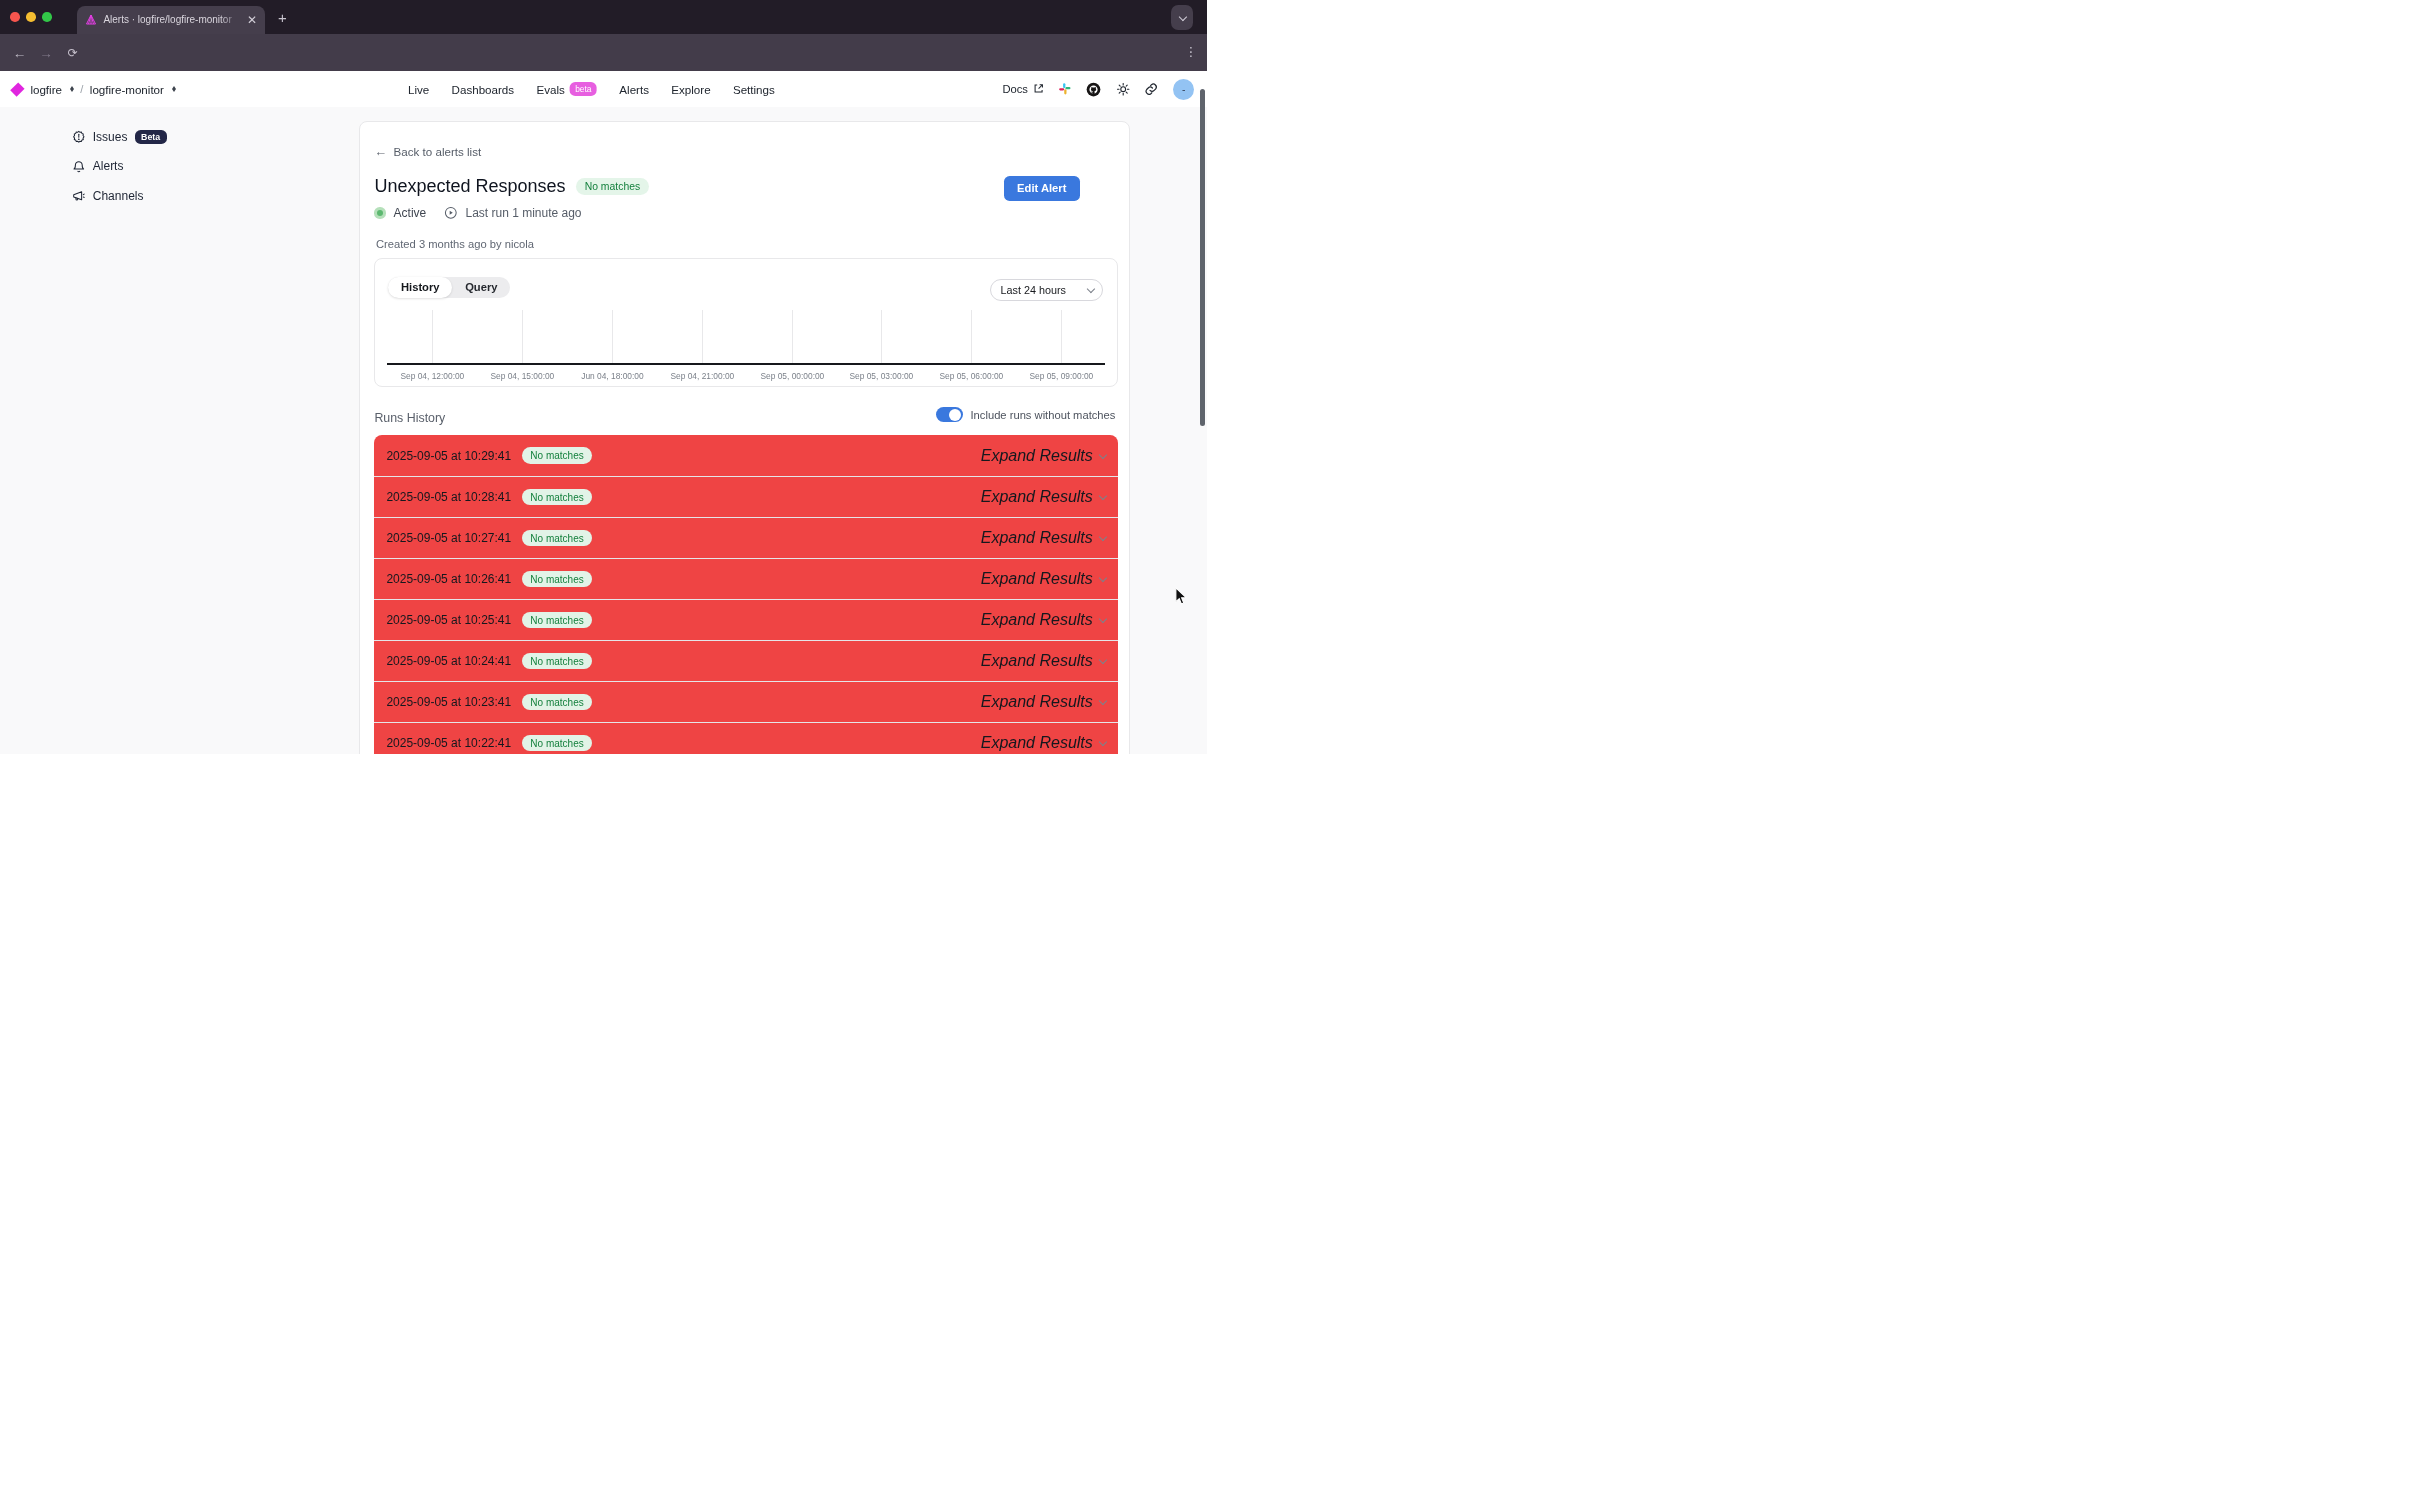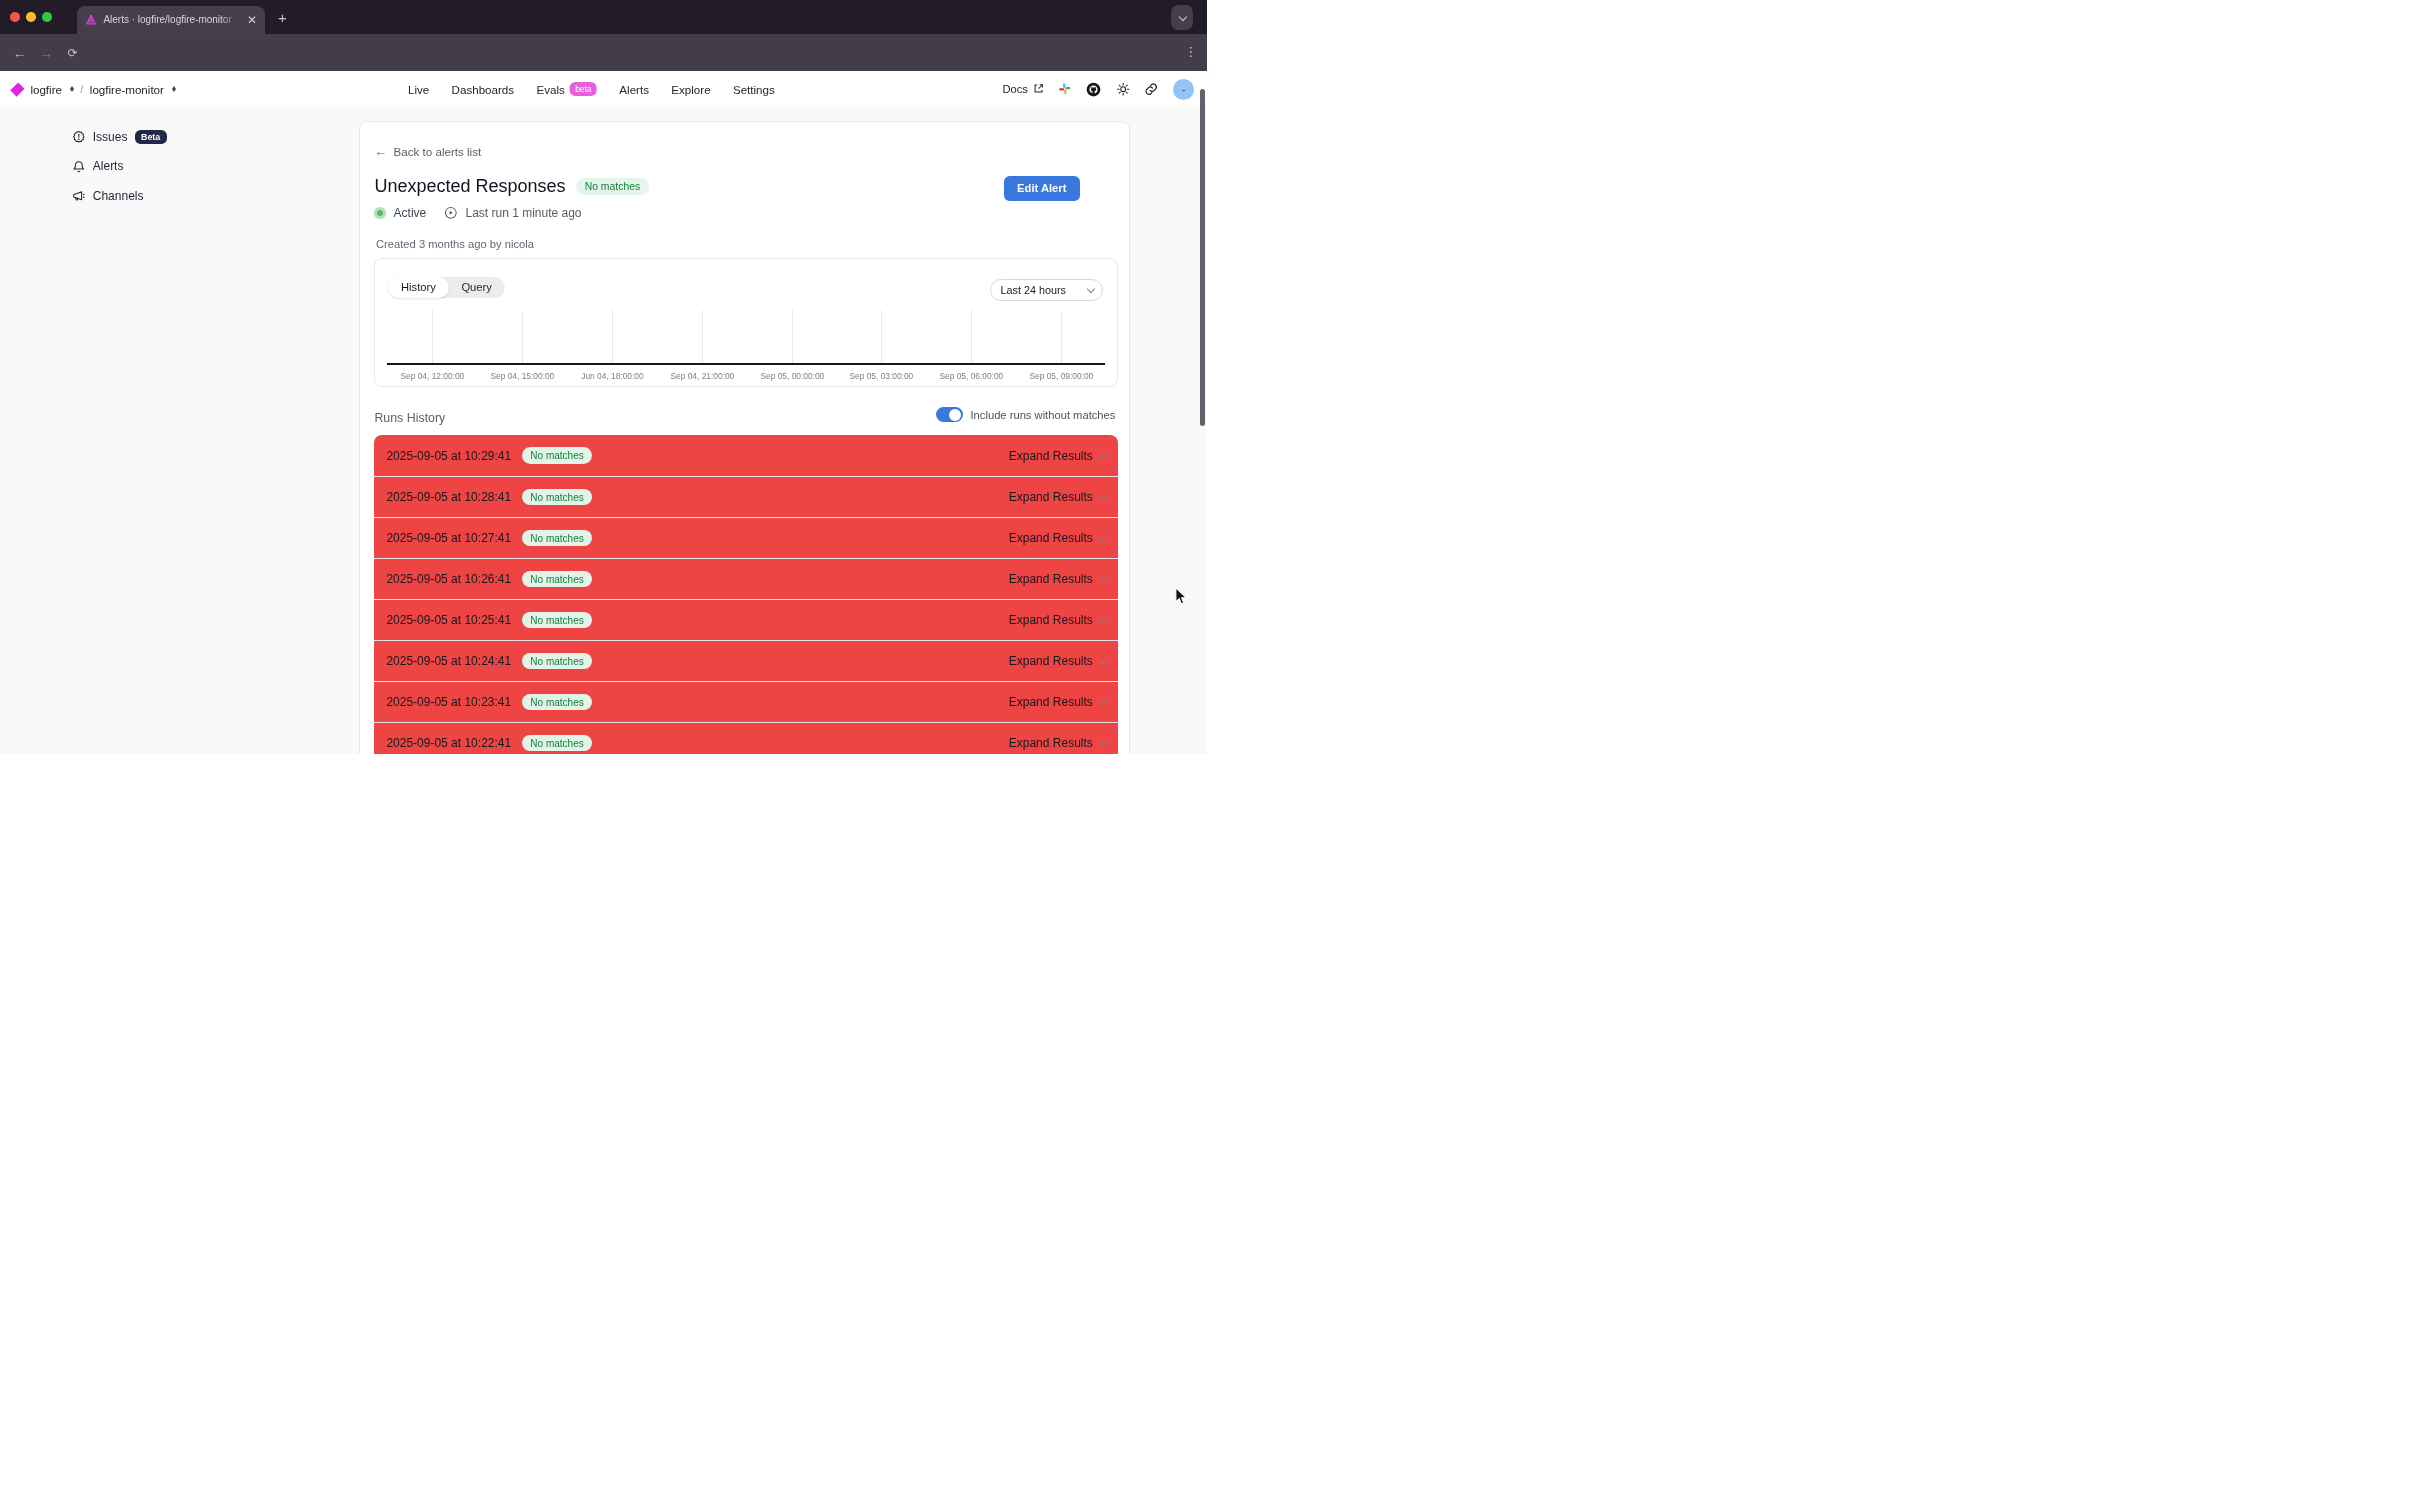--- a/index.html
+++ b/index.html
@@ -74,21 +74,21 @@
   .active-label { font-size:12px; color:#3f4550; margin-right:9.6px; }
   .lastrun { font-size:12px; color:#565d68; }
   .created { position:absolute; left:16px; top:116px; font-size:11.2px; color:#606773; }
   .edit-btn { position:absolute; right:49px; top:54px; background:#3a78de; color:#fff; font-size:11.2px;
     font-weight:600; padding:6.4px 13.6px; border-radius:5.6px; border:none; }
 
   .chart-card { position:absolute; left:13.6px; top:136px; width:744px; height:129px;
     border:0.8px solid #e8e8ea; border-radius:8px; background:#fff; }
   .segmented { position:absolute; left:13.6px; top:17.6px; background:#ececee; border-radius:12.8px;
     display:flex; align-items:center; }
-  .seg { font-size:11.2px; padding:4.8px 12.8px; border-radius:12.8px; color:#25282e; font-weight:400; }
+  .seg { font-size:11.2px; padding:4.8px 12.8px; border-radius:12.8px; color:#25282e; font-weight:700; }
   .seg.active { background:#fff; color:#15181d; box-shadow:0 0.8px 2.4px rgba(0,0,0,.14); }
   .range-select { position:absolute; right:13.6px; top:20px; width:113px; height:22.3px; border:0.8px solid #d8d8dd;
     border-radius:11.2px; background:#fff; display:flex; align-items:center; justify-content:space-between; padding:0 9.6px; }
   .range-label { font-size:10.8px; color:#17191d; }
   .chev-dn { display:inline-block; width:5.6px; height:5.6px; border-right:1.3px solid #7d828b;
     border-bottom:1.3px solid #7d828b; transform:rotate(45deg) translateY(-1.6px); }
   .plot { position:absolute; left:12.8px; top:51px; width:718px; height:77px; }
   .gridline { position:absolute; top:0; width:0.8px; height:53px; background:#e8e8ea; }
   .baseline { position:absolute; left:0; top:53px; width:718px; height:1.6px; background:#16181c; }
   .tick { position:absolute; top:61px; transform:translateX(-50%); font-size:8.4px; color:#7b818a; white-space:nowrap; }
@@ -99,21 +99,21 @@
   .knob { position:absolute; right:1.6px; top:1.6px; width:12px; height:12px; border-radius:50%; background:#fff; }
   .toggle-label { font-size:11.2px; color:#4d535e; }
 
   .runs-list { position:absolute; left:13.6px; top:313px; width:744px; height:335px; background:#ef4444;
     border-radius:8px; overflow:hidden; }
   .run-row { height:41px; display:flex; align-items:center; padding:0 12.8px; }
   .run-row + .run-row { border-top:0.8px solid #e5e5e8; }
   .run-ts { font-size:12px; color:#15181e; margin-right:11.2px; white-space:nowrap; }
   .run-pill { background:#e2f3e7; color:#15813e; font-size:10px; padding:2.8px 8px; border-radius:797px; }
   .run-spacer { flex:1; }
-  .expand { display:flex; align-items:center; gap:6.4px; font-size:12px; color:#15181e; }
+  .expand { display:flex; align-items:center; gap:6.4px; font-size:16px; color:#15181e;font-style:italic; }
 
   .scroll-thumb { position:absolute; right:1.6px; top:89px; width:5.6px; height:337px; background:#5f646c; border-radius:3.2px; }
   .cursor { position:absolute; left:1175px; top:587px; }
 
   svg { display:block; }
 </style>
 </head>
 <body>
 
 <div class="screen">

